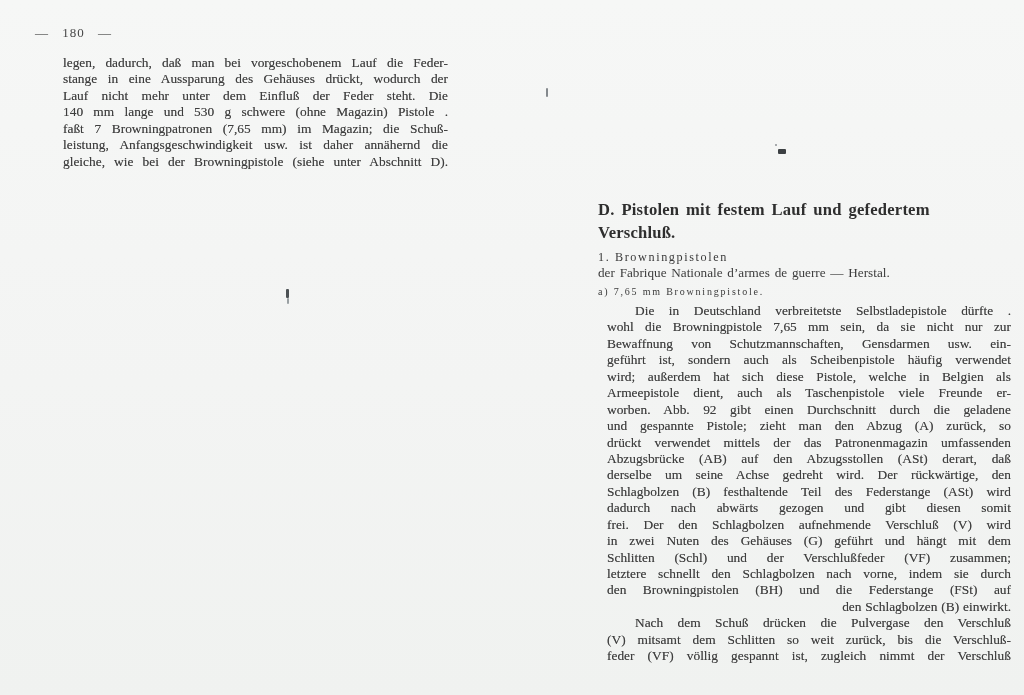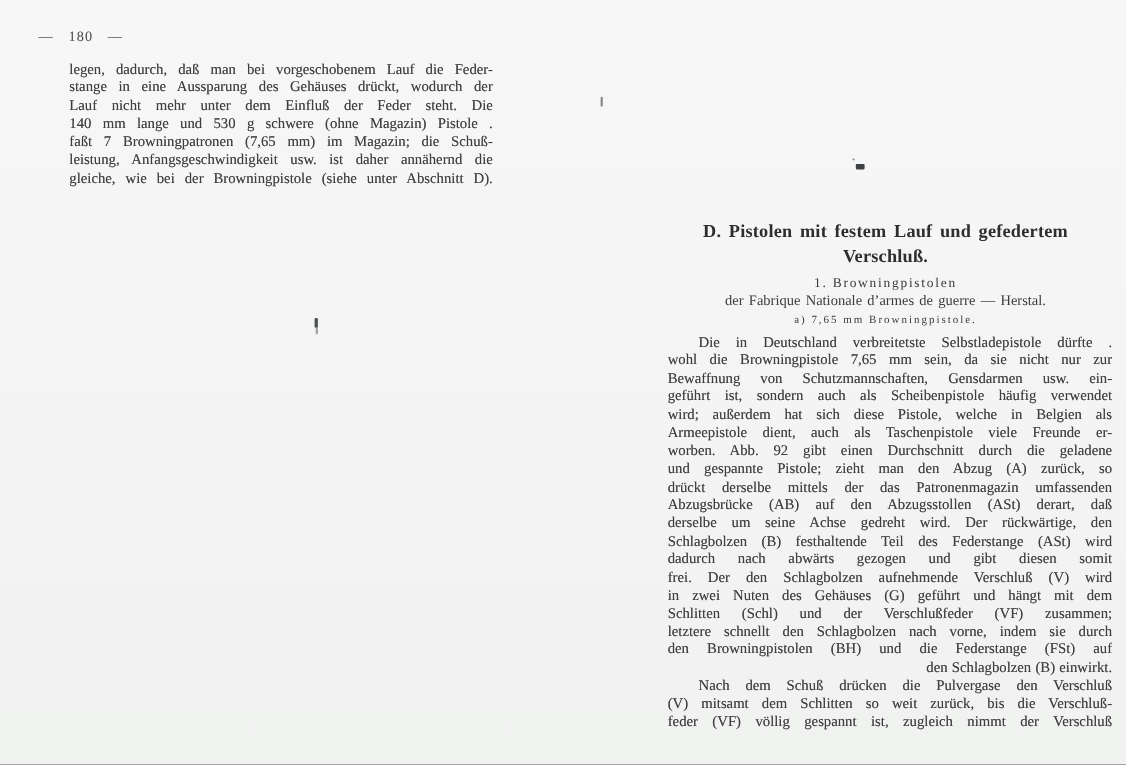--- a/index.html
+++ b/index.html
@@ -25,21 +25,20 @@
   }
   .left-para {
     position: absolute;
     left: 35px; top: 55px; width: 385px; margin-left: 28px;
   }
 
   
   .right-headings {
     position: absolute;
     left: 598px; top: 199px; width: 414px;
-    text-align: center;
     color: #2e2e2e;
   }
   .h1line {
     font-weight: bold;
     font-size: 16.6px; line-height: 22.5px;
     letter-spacing: 0.2px; word-spacing: 2.5px;
   }
   .sub1 {
     margin-top: 5px;
     font-size: 12.2px; line-height: 16px;
@@ -112,21 +111,21 @@
 
   <div class="right-body">
     <div class="bline j indent">Die in Deutschland verbreitetste Selbstladepistole dürfte .</div>
     <div class="bline j">wohl die Browningpistole 7,65 mm sein, da sie nicht nur zur</div>
     <div class="bline j">Bewaffnung von Schutzmannschaften, Gensdarmen usw. ein-</div>
     <div class="bline j">geführt ist, sondern auch als Scheibenpistole häufig verwendet</div>
     <div class="bline j">wird; außerdem hat sich diese Pistole, welche in Belgien als</div>
     <div class="bline j">Armeepistole dient, auch als Taschenpistole viele Freunde er-</div>
     <div class="bline j">worben.  Abb. 92 gibt einen Durchschnitt durch die geladene</div>
     <div class="bline j">und gespannte Pistole; zieht man den Abzug (A) zurück, so</div>
-    <div class="bline j">drückt derselbe mittels der das Patronenmagazin umfassenden</div>
+    <div class="bline j">drückt verwendet mittels der das Patronenmagazin umfassenden</div>
     <div class="bline j">Abzugsbrücke (AB) auf den Abzugsstollen (ASt) derart, daß</div>
     <div class="bline j">derselbe um seine Achse gedreht wird.  Der rückwärtige, den</div>
     <div class="bline j">Schlagbolzen (B) festhaltende Teil des Federstange (ASt) wird</div>
     <div class="bline j">dadurch nach abwärts gezogen und gibt diesen somit</div>
     <div class="bline j">frei.  Der den Schlagbolzen aufnehmende Verschluß (V) wird</div>
     <div class="bline j">in zwei Nuten des Gehäuses (G) geführt und hängt mit dem</div>
     <div class="bline j">Schlitten (Schl) und der Verschlußfeder (VF) zusammen;</div>
     <div class="bline j">letztere schnellt den Schlagbolzen nach vorne, indem sie durch</div>
     <div class="bline j">den Browningpistolen (BH) und die Federstange (FSt) auf</div>
     <div class="bline noj">den Schlagbolzen (B) einwirkt.</div>

